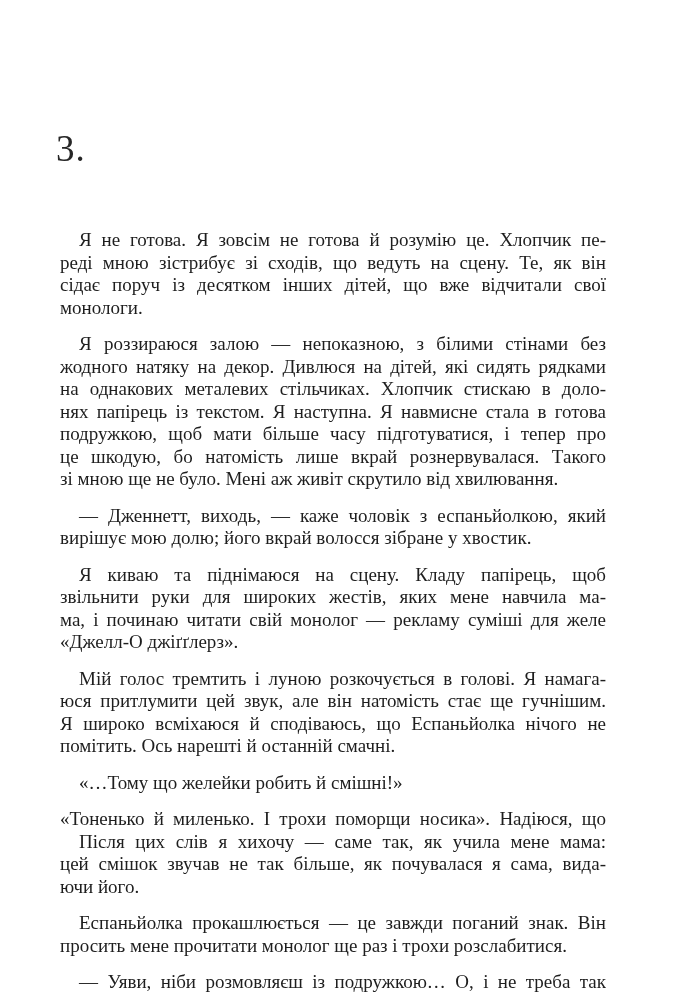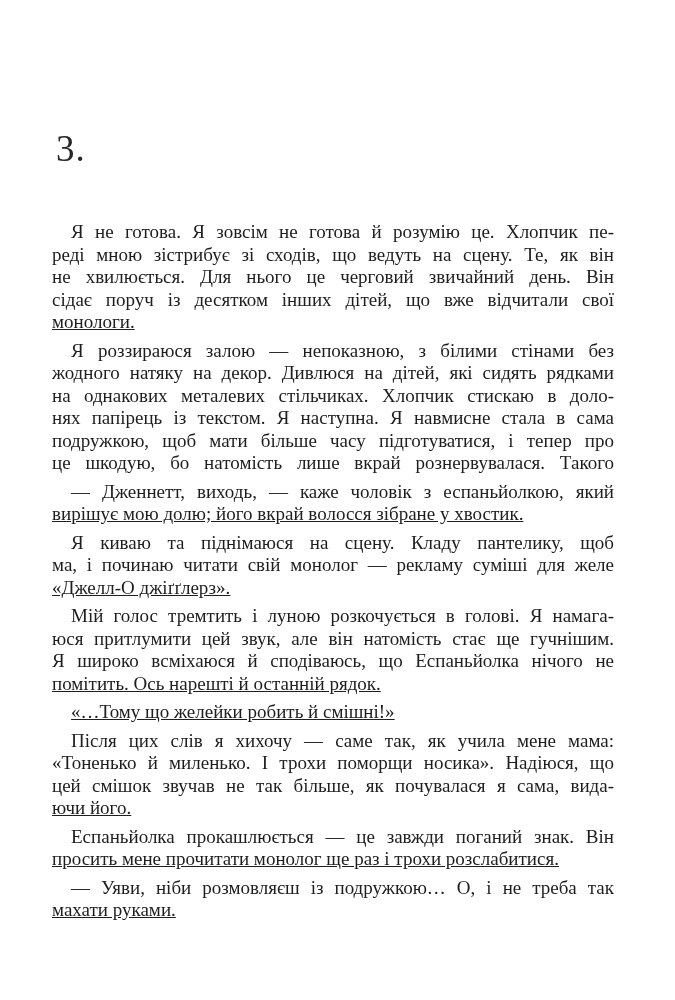--- a/index.html
+++ b/index.html
@@ -23,73 +23,74 @@
     letter-spacing: 1px;
   }
   .text-body {
     position: absolute;
     left: 46px;
     top: 215px;
     width: 574px;
     font-size: 19px;
     line-height: 22.5px;
   }
-  .para { margin: 6px; padding: 0; }
+  .para { margin: 14px; padding: 0; }
   .para .line {
     text-align: justify;
     text-align-last: justify;
     white-space: normal;
     overflow: hidden;
     height: 22.5px;
   }
   .para .line.first { text-indent: 19px; }
-  .para .line.last { text-align-last: left; text-decoration: underline; }
+  .para .line.last { text-align-last: left; }
 </style>
 </head>
 <body>
 
 <div class="page">
   <div class="chapter-number">3.</div>
   <div class="text-body">
       <div class="para">
         <div class="line first">Я не готова. Я зовсім не готова й розумію це. Хлопчик пе-</div>
         <div class="line">реді мною зістрибує зі сходів, що ведуть на сцену. Те, як він</div>
-        <div class="line">не хвилюється. Для нього це черговий звичайний день. Він</div>
         <div class="line">сідає поруч із десятком інших дітей, що вже відчитали свої</div>
         <div class="line last">монологи.</div>
       </div>
       <div class="para">
         <div class="line first">Я роззираюся залою — непоказною, з білими стінами без</div>
         <div class="line">жодного натяку на декор. Дивлюся на дітей, які сидять рядками</div>
         <div class="line">на однакових металевих стільчиках. Хлопчик стискаю в доло-</div>
-        <div class="line">нях папірець із текстом. Я наступна. Я навмисне стала в сама</div>
+        <div class="line">нях папірець із текстом. Я наступна. Я навмисне стала в готова</div>
         <div class="line">подружкою, щоб мати більше часу підготуватися, і тепер про</div>
         <div class="line">це шкодую, бо натомість лише вкрай рознервувалася. Такого</div>
+        <div class="line last">зі мною ще не було. Мені аж живіт скрутило від хвилювання.</div>
       </div>
       <div class="para">
         <div class="line first">— Дженнетт, виходь, — каже чоловік з еспаньйолкою, який</div>
         <div class="line last">вирішує мою долю; його вкрай волосся зібране у хвостик.</div>
       </div>
       <div class="para">
-        <div class="line first">Я киваю та піднімаюся на сцену. Кладу пантелику, щоб</div>
+        <div class="line first">Я киваю та піднімаюся на сцену. Кладу папірець, щоб</div>
+        <div class="line">звільнити руки для широких жестів, яких мене навчила ма-</div>
         <div class="line">ма, і починаю читати свій монолог — рекламу суміші для желе</div>
         <div class="line last">«Джелл-О джіґґлерз».</div>
       </div>
       <div class="para">
         <div class="line first">Мій голос тремтить і луною розкочується в голові. Я намага-</div>
         <div class="line">юся притлумити цей звук, але він натомість стає ще гучнішим.</div>
         <div class="line">Я широко всміхаюся й сподіваюсь, що Еспаньйолка нічого не</div>
-        <div class="line last">помітить. Ось нарешті й останній рядок.</div>
+        <div class="line last">помітить. Ось нарешті й останній смачні.</div>
       </div>
       <div class="para">
         <div class="line first last">«…Тому що желейки робить й смішні!»</div>
       </div>
       <div class="para">
+        <div class="line">«Тоненько й миленько. І трохи поморщи носика». Надіюся, що</div>
         <div class="line first">Після цих слів я хихочу — саме так, як учила мене мама:</div>
-        <div class="line">«Тоненько й миленько. І трохи поморщи носика». Надіюся, що</div>
         <div class="line">цей смішок звучав не так більше, як почувалася я сама, вида-</div>
         <div class="line last">ючи його.</div>
       </div>
       <div class="para">
         <div class="line first">Еспаньйолка прокашлюється — це завжди поганий знак. Він</div>
         <div class="line last">просить мене прочитати монолог ще раз і трохи розслабитися.</div>
       </div>
       <div class="para">
         <div class="line first">— Уяви, ніби розмовляєш із подружкою… О, і не треба так</div>
         <div class="line last">махати руками.</div>

